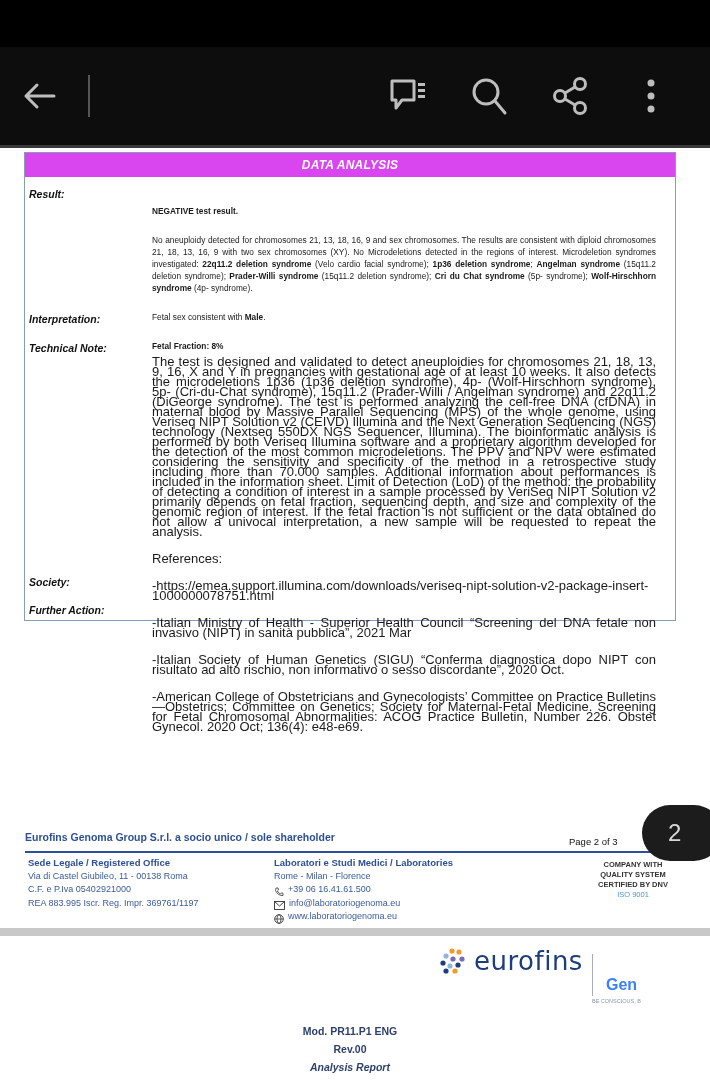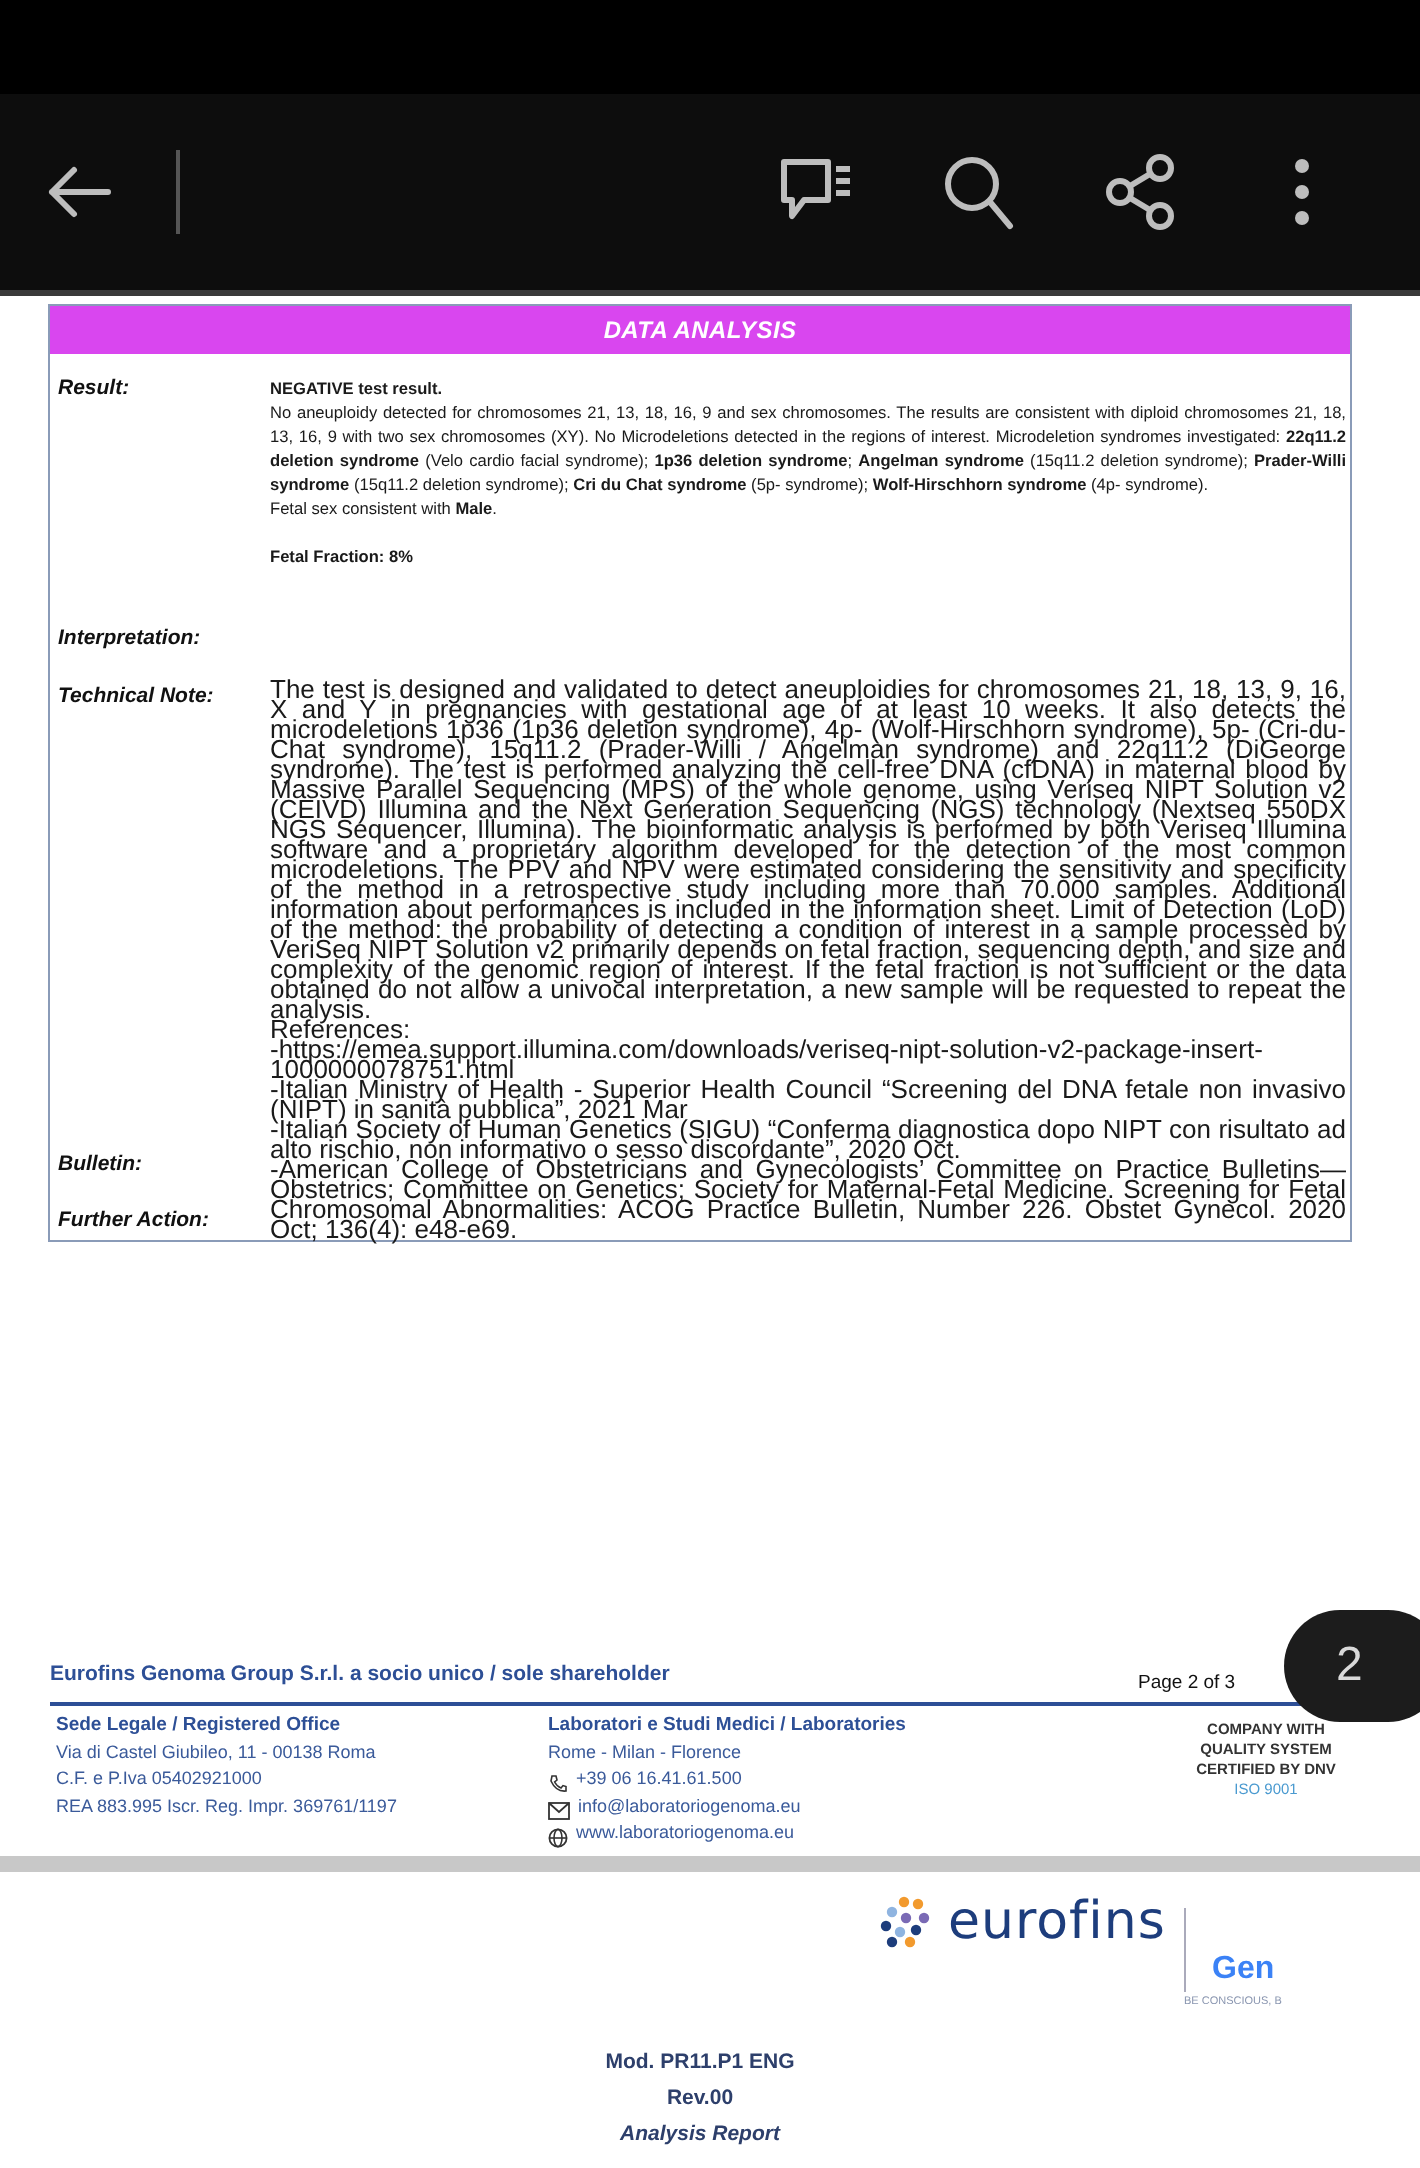--- a/index.html
+++ b/index.html
@@ -14,21 +14,21 @@
 
   .doc { position: absolute; left: 0; top: 148px; width: 710px; height: 936px; background: #ffffff; }
 
   .box { position: absolute; left: 24px; top: 4px; width: 652px; height: 469px; border: 1px solid #8a9bb8; background: #fff; }
   .box-header { height: 24px; background: #d946ef; color: #fff; font-weight: bold; font-style: italic; font-size: 12px; text-align: center; line-height: 24px; letter-spacing: 0.2px; }
 
   .label { position: absolute; left: 4px; font-weight: bold; font-style: italic; font-size: 10.5px; color: #111; font-family: "Liberation Sans", sans-serif; }
   .content { position: absolute; left: 110px; width: 538px; font-size: 8.3px; line-height: 12px; color: #1a1a1a; text-align: justify; }
   .content.small { font-size: 13px; line-height: 10px; }
   .content b { font-weight: bold; }
-  .content p { margin: 0; }
+  .content p { margin: 17px; }
 
   .footer-company { position: absolute; left: 25px; top: 683px; font-size: 10.5px; font-weight: bold; color: #2d4f96; }
   .footer-page { position: absolute; left: 569px; top: 688px; font-size: 9.5px; color: #111; }
   .footer-rule { position: absolute; left: 25px; top: 703px; width: 651px; height: 2px; background: #2d4f96; }
   .footer-col { position: absolute; font-size: 9px; line-height: 13.5px; color: #3a5a9a; }
   .footer-col .hd { font-weight: bold; color: #2d4f96; font-size: 9.5px; }
   .footer-col .row { display: flex; align-items: flex-end; gap: 4px; }
   .cert { position: absolute; left: 590px; top: 712px; width: 86px; text-align: center; font-size: 7.5px; line-height: 10px; color: #333; font-weight: bold; }
   .cert .iso { color: #4a9ad0; font-weight: normal; }
 
@@ -107,21 +107,21 @@
     <div class="label" style="top:189px;">Technical Note:</div>
     <div class="content small" style="top:187px;">
       <p>The test is designed and validated to detect aneuploidies for chromosomes 21, 18, 13, 9, 16, X and Y in pregnancies with gestational age of at least 10 weeks. It also detects the microdeletions 1p36 (1p36 deletion syndrome), 4p- (Wolf-Hirschhorn syndrome), 5p- (Cri-du-Chat syndrome), 15q11.2 (Prader-Willi / Angelman syndrome) and 22q11.2 (DiGeorge syndrome). The test is performed analyzing the cell-free DNA (cfDNA) in maternal blood by Massive Parallel Sequencing (MPS) of the whole genome, using Veriseq NIPT Solution v2 (CEIVD) Illumina and the Next Generation Sequencing (NGS) technology (Nextseq 550DX NGS Sequencer, Illumina). The bioinformatic analysis is performed by both Veriseq Illumina software and a proprietary algorithm developed for the detection of the most common microdeletions. The PPV and NPV were estimated considering the sensitivity and specificity of the method in a retrospective study including more than 70.000 samples. Additional information about performances is included in the information sheet. Limit of Detection (LoD) of the method: the probability of detecting a condition of interest in a sample processed by VeriSeq NIPT Solution v2 primarily depends on fetal fraction, sequencing depth, and size and complexity of the genomic region of interest. If the fetal fraction is not sufficient or the data obtained do not allow a univocal interpretation, a new sample will be requested to repeat the analysis.</p>
       <p>References:</p>
       <p>-https://emea.support.illumina.com/downloads/veriseq-nipt-solution-v2-package-insert-1000000078751.html</p>
       <p>-Italian Ministry of Health - Superior Health Council “Screening del DNA fetale non invasivo (NIPT) in sanità pubblica”, 2021 Mar</p>
       <p>-Italian Society of Human Genetics (SIGU) “Conferma diagnostica dopo NIPT con risultato ad alto rischio, non informativo o sesso discordante”, 2020 Oct.</p>
       <p>-American College of Obstetricians and Gynecologists’ Committee on Practice Bulletins—Obstetrics; Committee on Genetics; Society for Maternal-Fetal Medicine. Screening for Fetal Chromosomal Abnormalities: ACOG Practice Bulletin, Number 226. Obstet Gynecol. 2020 Oct; 136(4): e48-e69.</p>
     </div>
 
-    <div class="label" style="top:423px;">Bulletin:</div>
+    <div class="label" style="top:423px;">Society:</div>
     <div class="label" style="top:451px;">Further Action:</div>
   </div>
 
   <div class="footer-company">Eurofins Genoma Group S.r.l. a socio unico / sole shareholder</div>
   <div class="footer-page">Page 2 of 3</div>
   <div class="footer-rule"></div>
 
   <div class="footer-col" style="left:28px; top:708px;">
     <div class="hd">Sede Legale / Registered Office</div>
     <div>Via di Castel Giubileo, 11 - 00138 Roma</div>

